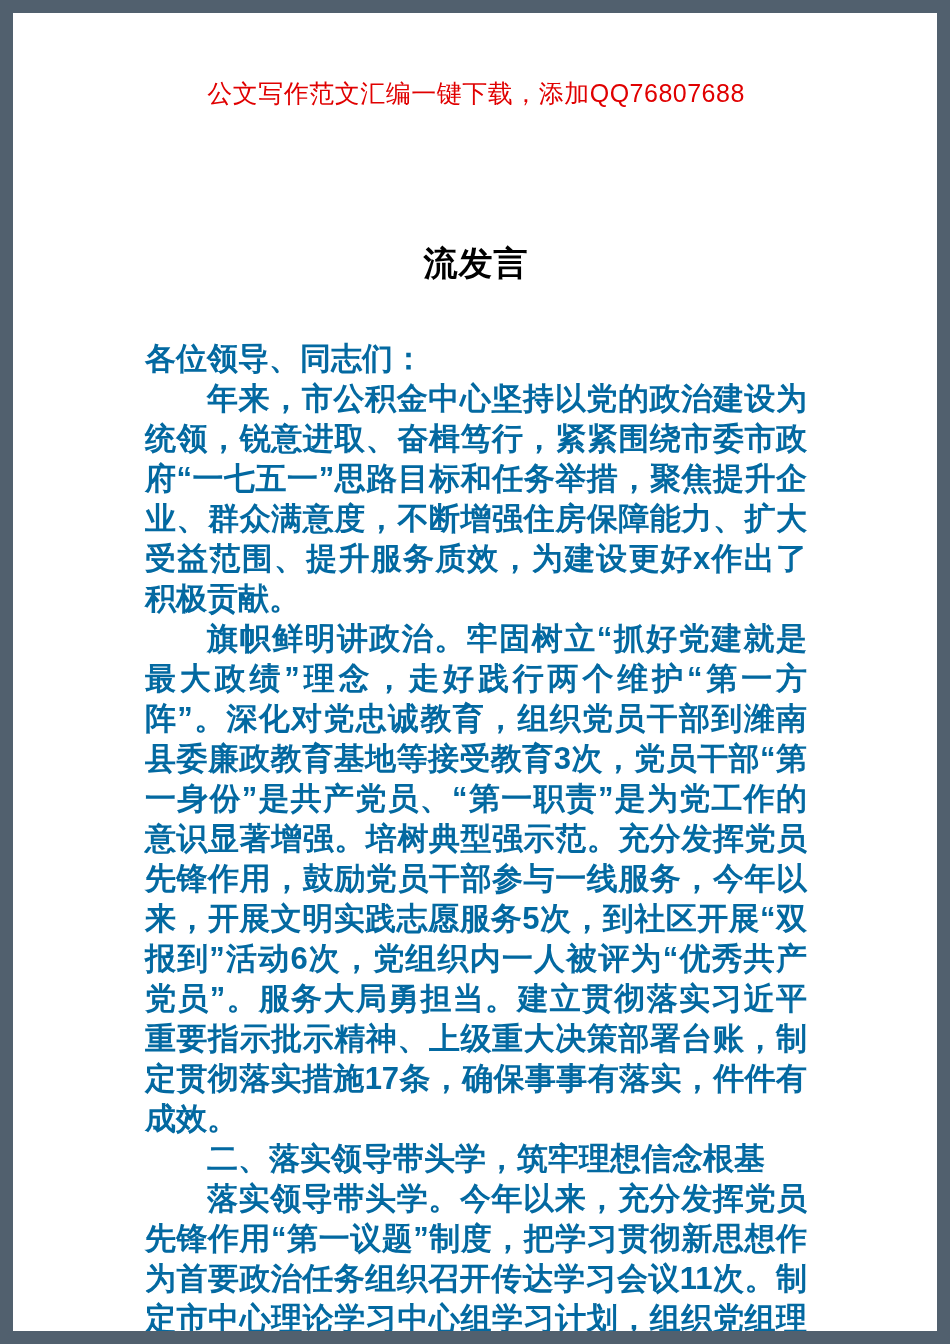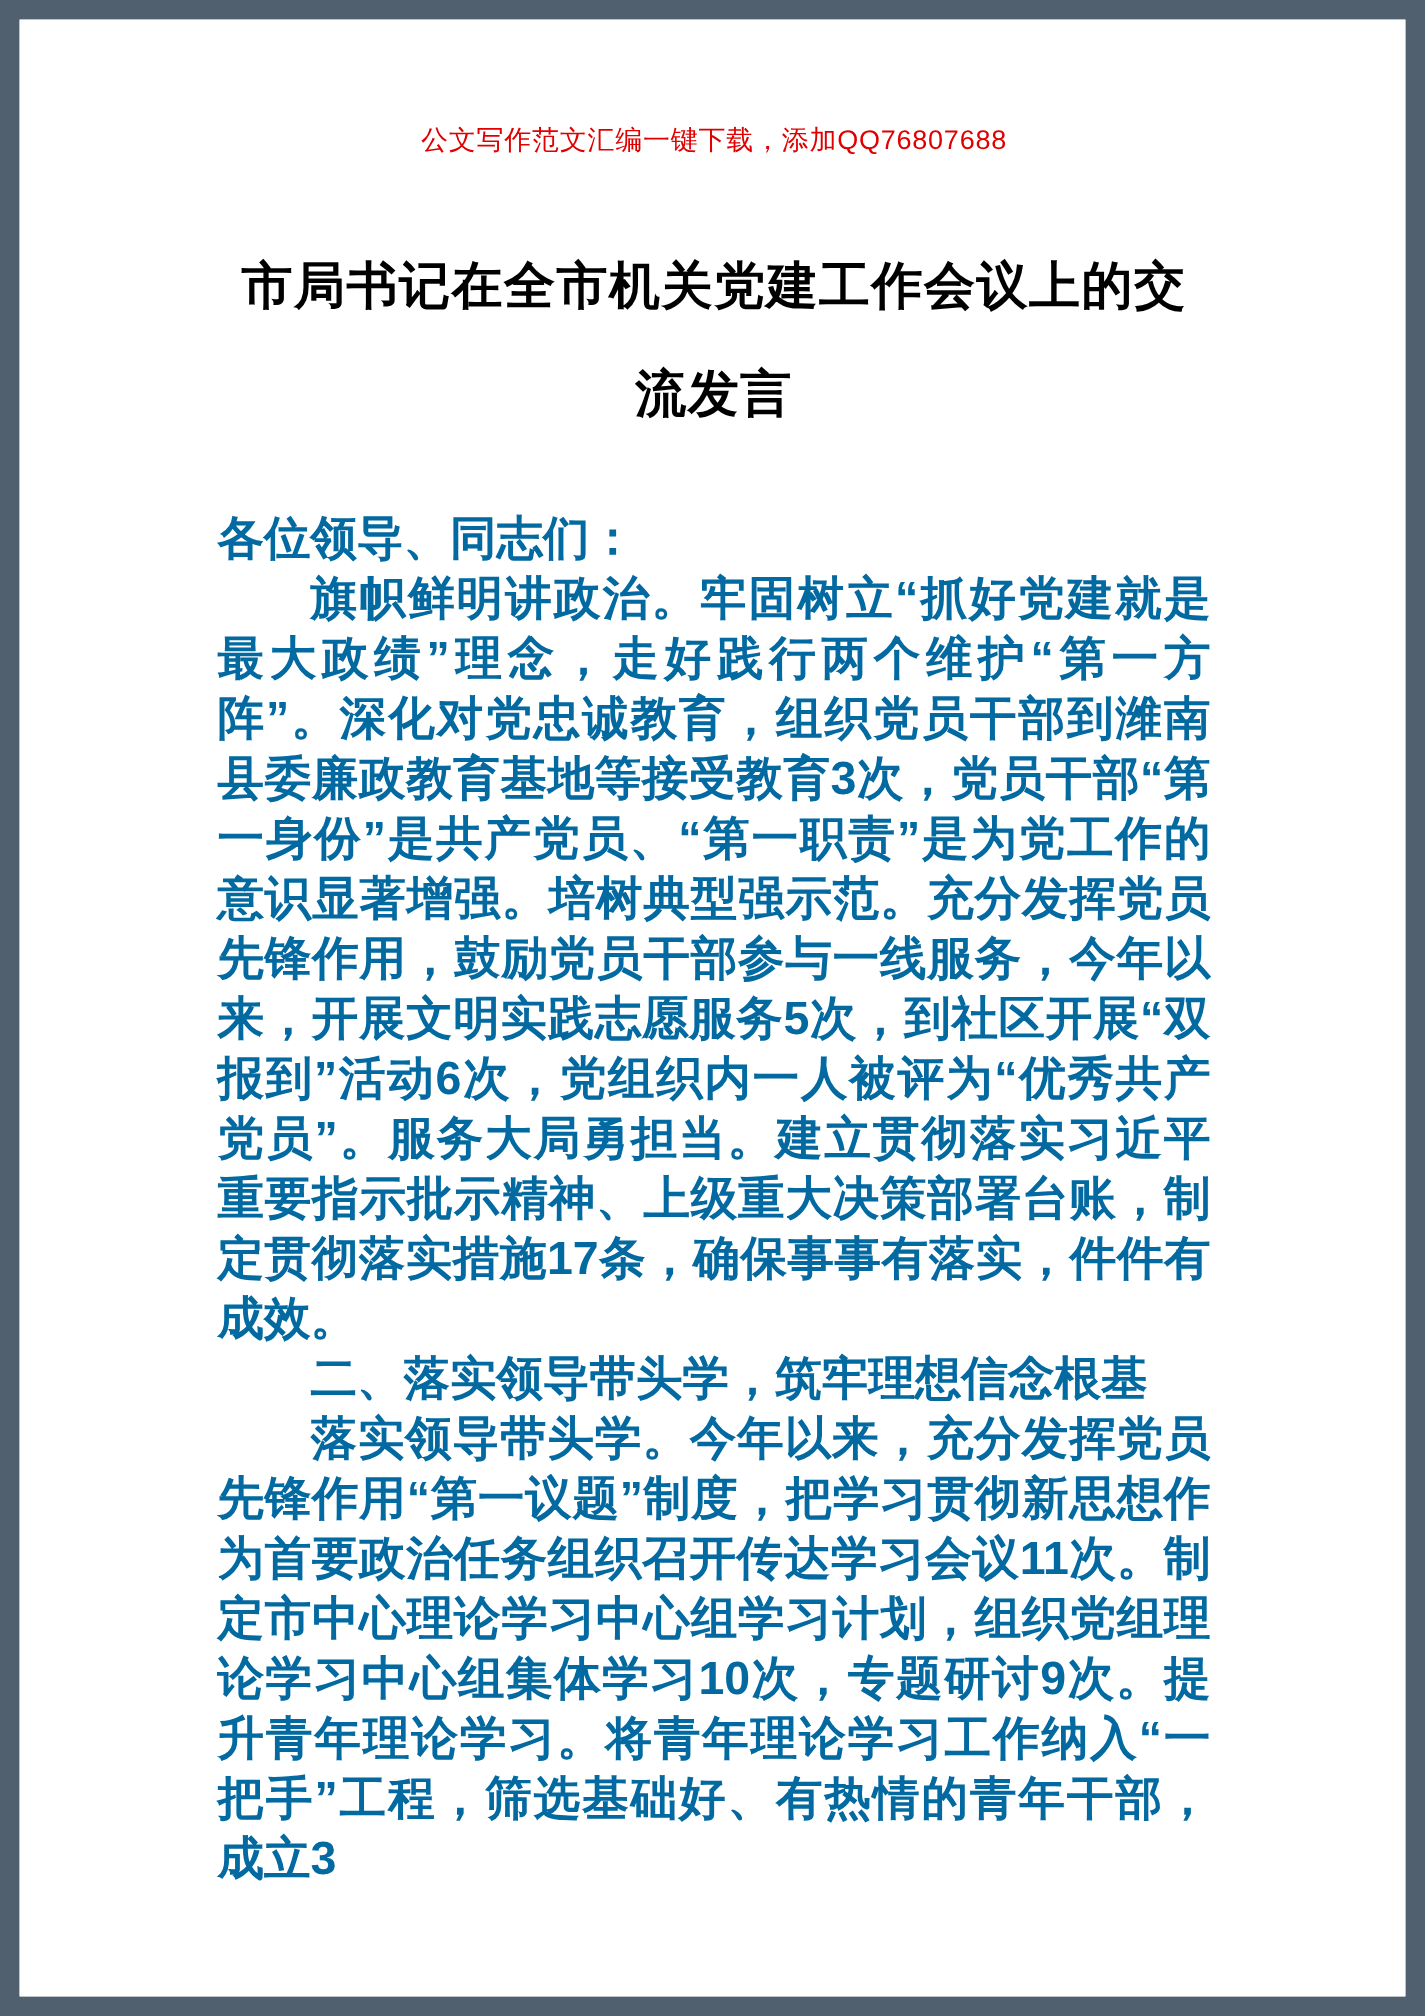--- a/index.html
+++ b/index.html
@@ -22,21 +22,21 @@
   .doc-page {
     width: 100%;
     height: 100%;
     padding: 68px 130px 40px 132px;
     background: #ffffff;
   }
 
   .header-notice {
     text-align: center;
     color: #e00000;
-    font-size: 18px;
+    font-size: 25px;
     line-height: 24px;
     font-weight: 400;
     letter-spacing: 0.5px;
   }
 
   .doc-title {
     margin-top: 50px;
     text-align: center;
     color: #000000;
     font-size: 34px;
@@ -74,27 +74,28 @@
 </style>
 </head>
 <body>
 
 <div class="doc-frame">
   <div class="doc-page">
 
     <div class="header-notice">公文写作范文汇编一键下载，添加QQ76807688</div>
 
     <h1 class="doc-title">
-      <span>市局书记在全市机关党建工作会议上的交</span><br>
+      <br>
       <span>流发言</span>
     </h1>
 
     <div class="doc-body">
       <p class="para-salutation">各位领导、同志们：</p>
 
+      <p class="para-body">年来，市公积金中心坚持以党的政治建设为统领，锐意进取、奋楫笃行，紧紧围绕市委市政府“一七五一”思路目标和任务举措，聚焦提升企业、群众满意度，不断增强住房保障能力、扩大受益范围、提升服务质效，为建设更好x作出了积极贡献。</p>
 
 
       <p class="para-body">旗帜鲜明讲政治。牢固树立“抓好党建就是最大政绩”理念，走好践行两个维护“第一方阵”。深化对党忠诚教育，组织党员干部到潍南县委廉政教育基地等接受教育3次，党员干部“第一身份”是共产党员、“第一职责”是为党工作的意识显著增强。培树典型强示范。充分发挥党员先锋作用，鼓励党员干部参与一线服务，今年以来，开展文明实践志愿服务5次，到社区开展“双报到”活动6次，党组织内一人被评为“优秀共产党员”。服务大局勇担当。建立贯彻落实习近平重要指示批示精神、上级重大决策部署台账，制定贯彻落实措施17条，确保事事有落实，件件有成效。</p>
 
       <p class="para-heading">二、落实领导带头学，筑牢理想信念根基</p>
 
       <p class="para-body">落实领导带头学。今年以来，充分发挥党员先锋作用“第一议题”制度，把学习贯彻新思想作为首要政治任务组织召开传达学习会议11次。制定市中心理论学习中心组学习计划，组织党组理论学习中心组集体学习10次，专题研讨9次。提升青年理论学习。将青年理论学习工作纳入“一把手”工程，筛选基础好、有热情的青年干部，成立3</p>
     </div>
 
   </div>

